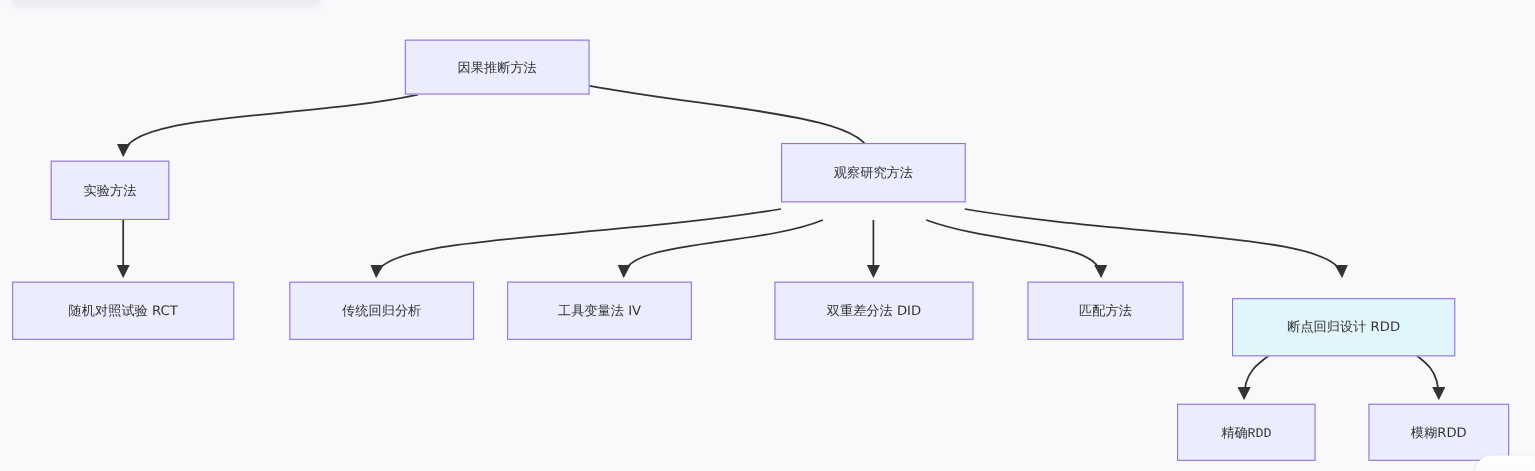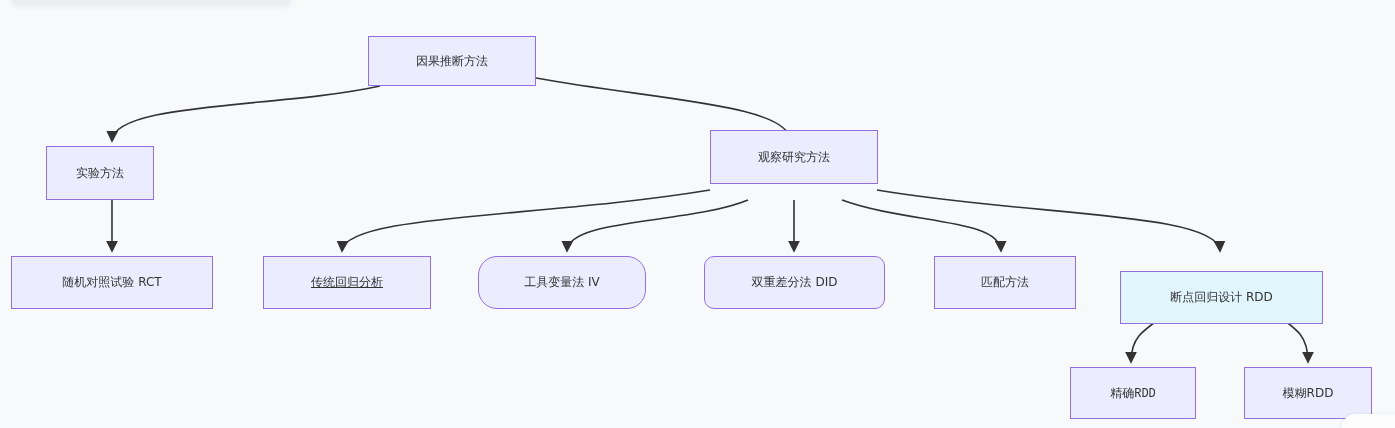--- a/index.html
+++ b/index.html
@@ -29,23 +29,23 @@
     font-size:12px;
     white-space:nowrap;
     text-align:center;
   }
   .node.highlight{background:var(--highlight-fill);}
   
   .n-root        {left:368px;top:36px; width:168px;height:50px;}
   .n-experimental{left:46px; top:146px;width:108px;height:54px;}
   .n-observational{left:710px;top:130px;width:168px;height:54px;}
   .n-rct         {left:11px; top:256px;width:202px;height:53px;}
-  .n-regression  {left:263px;top:256px;width:168px;height:53px;text-decoration:underline;}
-  .n-iv          {left:478px;top:256px;width:168px;height:53px;border-radius:19px;}
-  .n-did         {left:704px;top:256px;width:181px;height:53px;border-radius:10px;}
+  .n-regression  {left:263px;top:256px;width:168px;height:53px;}
+  .n-iv          {left:461px;top:256px;width:168px;height:53px;}
+  .n-did         {left:704px;top:256px;width:181px;height:53px;}
   .n-matching    {left:934px;top:256px;width:142px;height:53px;}
   .n-rdd         {left:1120px;top:271px;width:203px;height:53px;}
   .n-sharp       {left:1070px;top:367px;width:126px;height:52px;font-family:Liberation Mono, monospace;}
   .n-fuzzy       {left:1244px;top:367px;width:128px;height:52px;}
   
   .smudge-top{
     position:absolute;left:10px;top:-8px;width:282px;height:15px;
     background:#e8e9ee;border-radius:10px;filter:blur(2px);opacity:.8;
   }
   .corner-pill{

